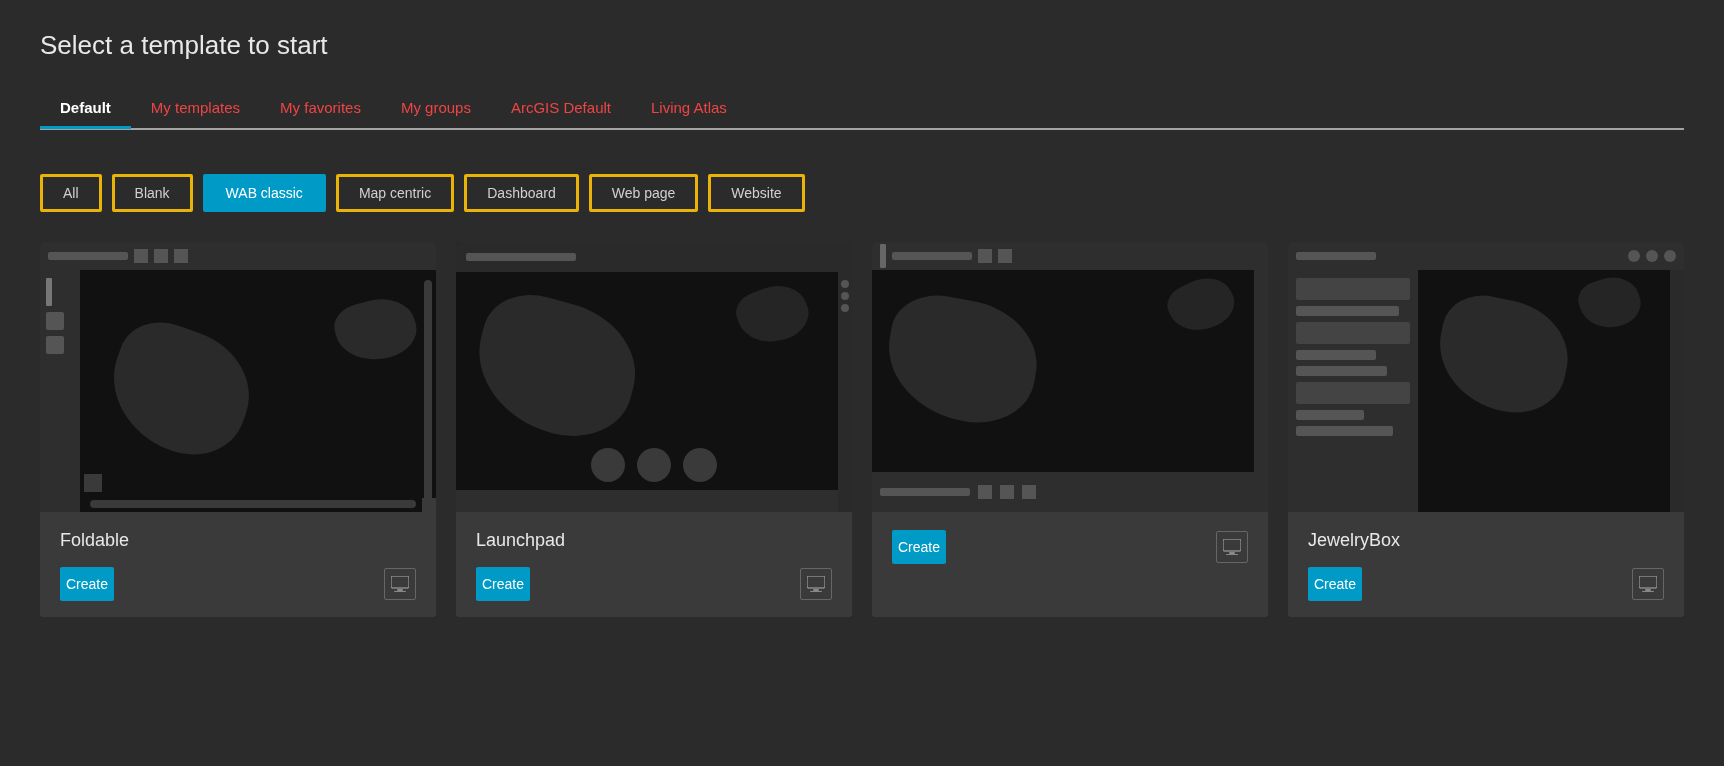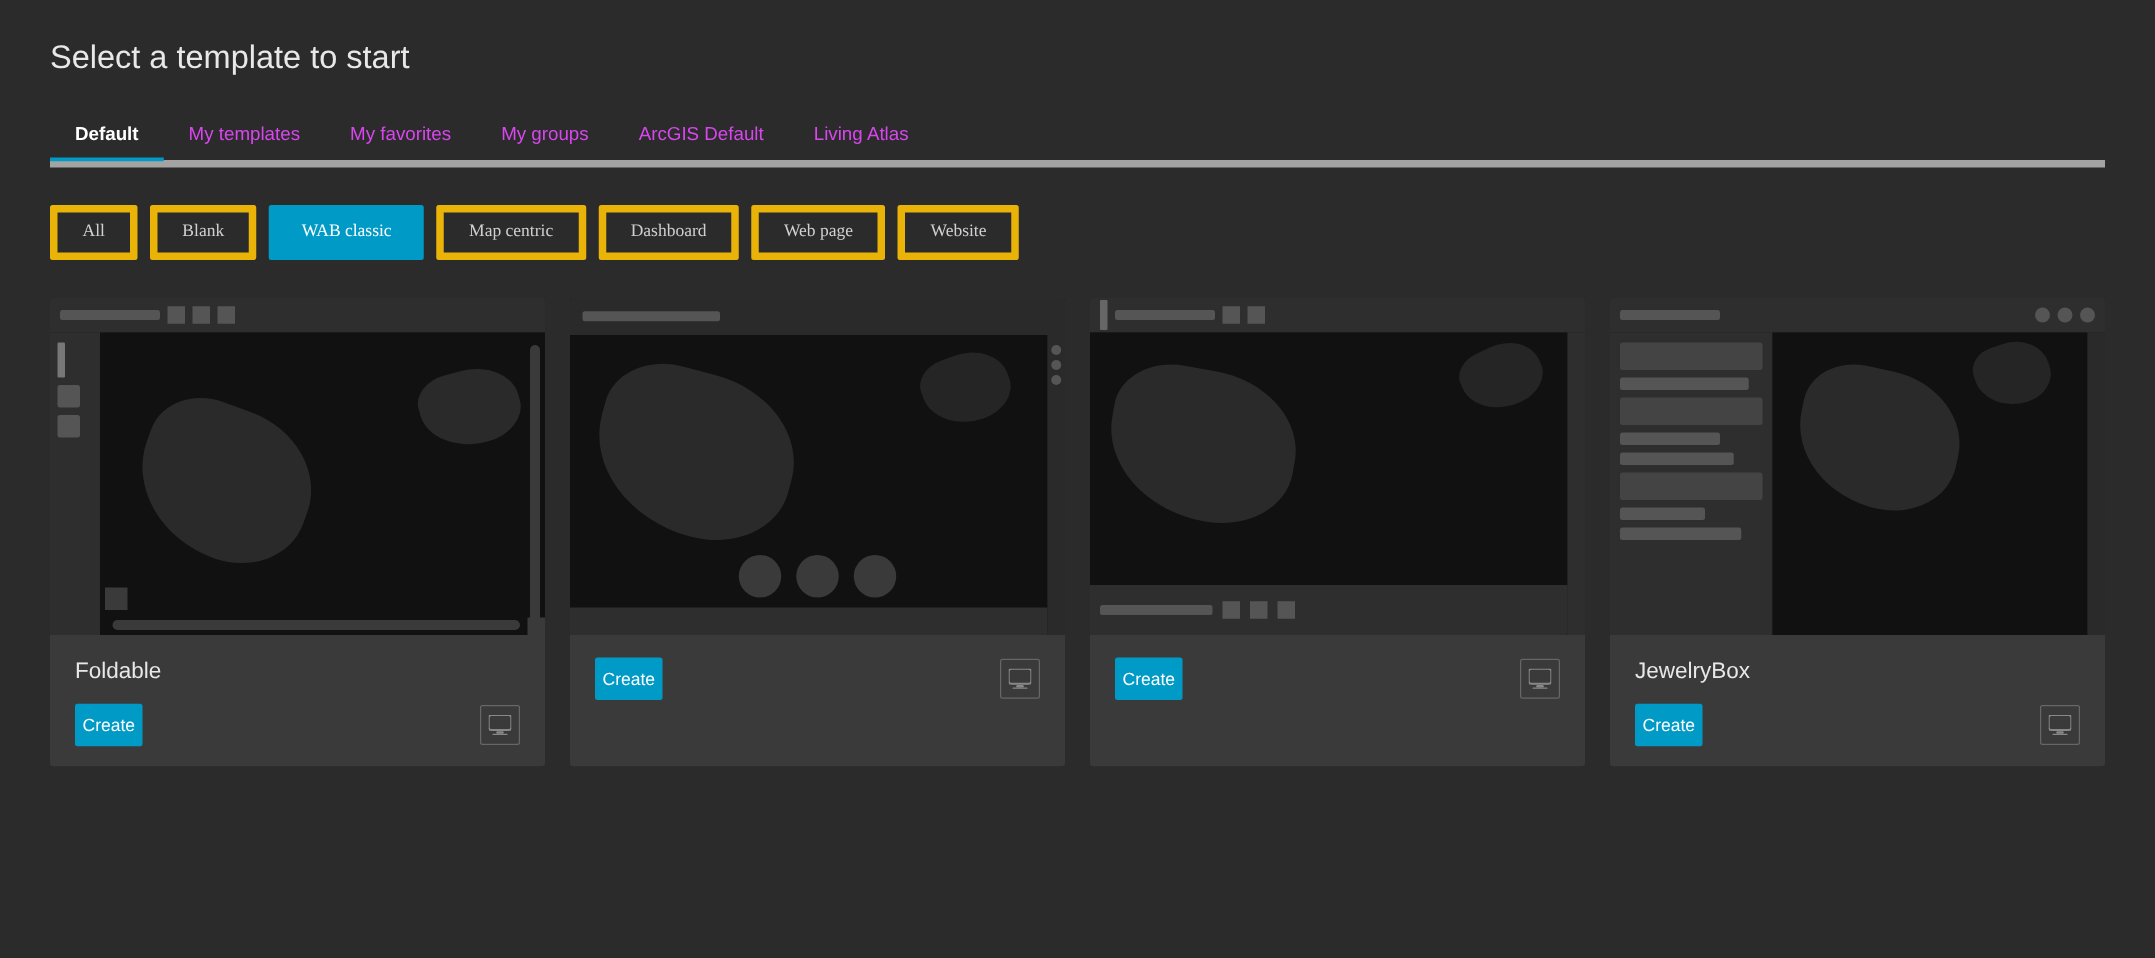--- a/index.html
+++ b/index.html
@@ -15,57 +15,56 @@
     .page-title {
       font-size: 26px;
       font-weight: 300;
       color: #e8e8e8;
       margin-bottom: 28px;
     }
 
     .tabs {
       display: flex;
       gap: 0;
-      border-bottom: 6px solid #a3a3a3;
-      margin-bottom: 30px;
+      border-bottom: 2px solid #a3a3a3;
+      margin-bottom: 44px;
       align-items: center;
     }
 
     .tab {
       padding: 10px 20px;
       cursor: pointer;
       font-size: 15px;
-      color: #d946ef;
+      color: #ef4444;
       border-bottom: 3px solid transparent;
       margin-bottom: -1px;
       white-space: nowrap;
     }
 
     .tab.active {
       color: #ffffff;
       border-bottom: 3px solid #009ac7;
       font-weight: 600;
     }
 
     .filters {
       display: flex;
       gap: 10px;
       margin-bottom: 30px;
       flex-wrap: wrap;
     }
 
     .filter-btn {
       padding: 8px 20px;
-      border: 6px solid #eab308;
+      border: 3px solid #eab308;
       background: transparent;
       color: #d0d0d0;
       cursor: pointer;
       font-size: 14px;
       border-radius: 2px;
-      font-family: Liberation Serif, serif;
     }
 
     .filter-btn.active {
       background: #009ac7;
       border-color: #009ac7;
       color: #fff;
     }
 
     .cards-container {
       display: flex;
@@ -467,20 +466,21 @@
 
       <div style="position:absolute;bottom:0;left:0;right:14px;height:22px;background:#2e2e2e;"></div>
 
       <div class="scrollbar2">
         <div class="scroll-dot"></div>
         <div class="scroll-dot"></div>
         <div class="scroll-dot"></div>
       </div>
     </div>
     <div class="card-info">
+      <div class="card-name">Launchpad</div>
       <div class="card-actions">
         <button class="create-btn">Create</button>
         <div class="preview-icon">
           <svg width="18" height="16" viewBox="0 0 18 16" fill="currentColor">
             <rect x="0" y="0" width="18" height="12" rx="2" fill="none" stroke="currentColor" stroke-width="1.5"></rect>
             <rect x="6" y="13" width="6" height="2" rx="1"></rect>
             <rect x="3" y="15" width="12" height="1.5" rx="0.5"></rect>
           </svg>
         </div>
       </div>

